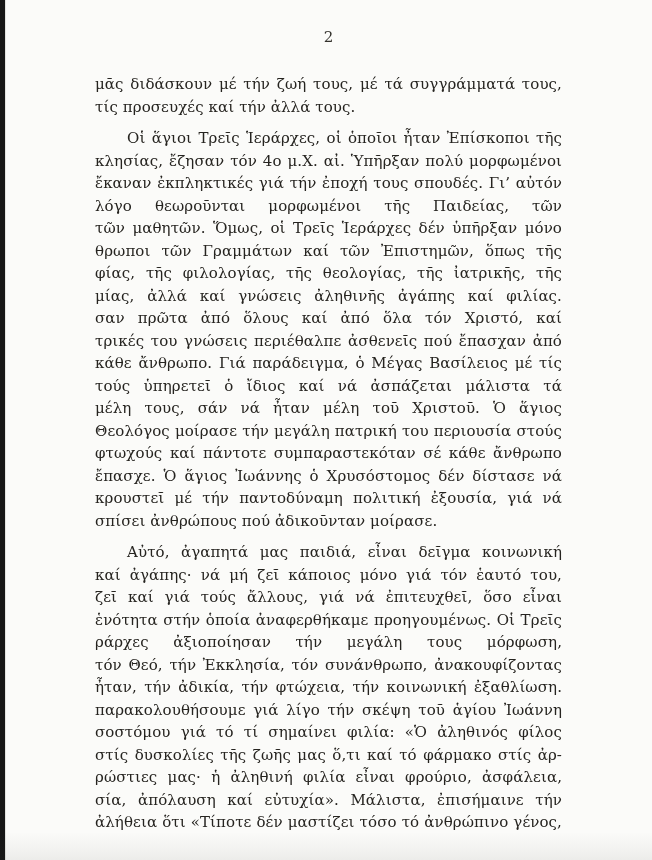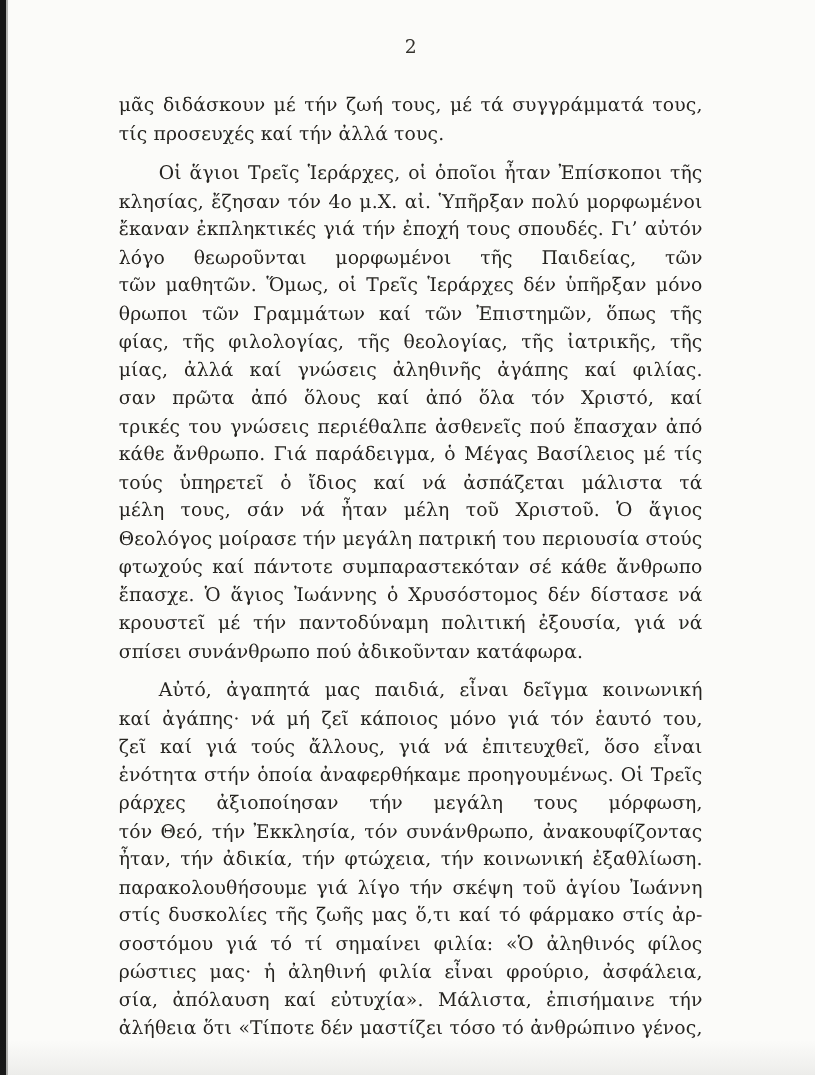--- a/index.html
+++ b/index.html
@@ -100,33 +100,33 @@
           <div class="line">μίας, ἀλλά καί γνώσεις ἀληθινῆς ἀγάπης καί φιλίας. Ἀγάπη-</div>
           <div class="line">σαν πρῶτα ἀπό ὅλους καί ἀπό ὅλα τόν Χριστό, καί παράλληλα</div>
           <div class="line">τρικές του γνώσεις περιέθαλπε ἀσθενεῖς πού ἔπασχαν ἀπό λέ-</div>
           <div class="line">κάθε ἄνθρωπο. Γιά παράδειγμα, ὁ Μέγας Βασίλειος μέ τίς ἰα-</div>
           <div class="line">τούς ὑπηρετεῖ ὁ ἴδιος καί νά ἀσπάζεται μάλιστα τά πληγωμένα</div>
           <div class="line">μέλη τους, σάν νά ἦταν μέλη τοῦ Χριστοῦ. Ὁ ἅγιος Γρηγόριος ὁ</div>
           <div class="line">Θεολόγος μοίρασε τήν μεγάλη πατρική του περιουσία στούς</div>
           <div class="line">φτωχούς καί πάντοτε συμπαραστεκόταν σέ κάθε ἄνθρωπο πού</div>
           <div class="line">ἔπασχε. Ὁ ἅγιος Ἰωάννης ὁ Χρυσόστομος δέν δίστασε νά συγ-</div>
           <div class="line">κρουστεῖ μέ τήν παντοδύναμη πολιτική ἐξουσία, γιά νά ὑπερα-</div>
-          <div class="line last">σπίσει συνάνθρωπο πού ἀδικοῦνταν κατάφωρα.</div>
+          <div class="line last">σπίσει ἀνθρώπους πού ἀδικοῦνταν μοίρασε.</div>
         </div>
         <div class="paragraph indent">
           <div class="line">Αὐτό, ἀγαπητά μας παιδιά, εἶναι δεῖγμα κοινωνική φιλίας</div>
           <div class="line">καί ἀγάπης· νά μή ζεῖ κάποιος μόνο γιά τόν ἑαυτό του, ἀλλά νά</div>
           <div class="line">ζεῖ καί γιά τούς ἄλλους, γιά νά ἐπιτευχθεῖ, ὅσο εἶναι δυνατόν, ἡ</div>
           <div class="line">ἑνότητα στήν ὁποία ἀναφερθήκαμε προηγουμένως. Οἱ Τρεῖς Ἱε-</div>
           <div class="line">ράρχες ἀξιοποίησαν τήν μεγάλη τους μόρφωση, διακονῶντας</div>
           <div class="line">τόν Θεό, τήν Ἐκκλησία, τόν συνάνθρωπο, ἀνακουφίζοντας τόν</div>
           <div class="line">ἦταν, τήν ἀδικία, τήν φτώχεια, τήν κοινωνική ἐξαθλίωση. Ἂς</div>
           <div class="line">παρακολουθήσουμε γιά λίγο τήν σκέψη τοῦ ἁγίου Ἰωάννη Χρυ-</div>
+          <div class="line">σοστόμου γιά τό τί σημαίνει φιλία: «Ὁ ἀληθινός φίλος εἶναι</div>
           <div class="line">στίς δυσκολίες τῆς ζωῆς μας ὅ,τι καί τό φάρμακο στίς ἀρ-</div>
-          <div class="line">σοστόμου γιά τό τί σημαίνει φιλία: «Ὁ ἀληθινός φίλος εἶναι</div>
           <div class="line">ρώστιες μας· ἡ ἀληθινή φιλία εἶναι φρούριο, ἀσφάλεια, περιου-</div>
           <div class="line">σία, ἀπόλαυση καί εὐτυχία». Μάλιστα, ἐπισήμαινε τήν μεγάλη</div>
           <div class="line last">ἀλήθεια ὅτι «Τίποτε δέν μαστίζει τόσο τό ἀνθρώπινο γένος, ὅσο</div>
         </div>
       </div>
   </div>
   <div class="bottom-noise"></div>
 </div>
 
 </body></html>

